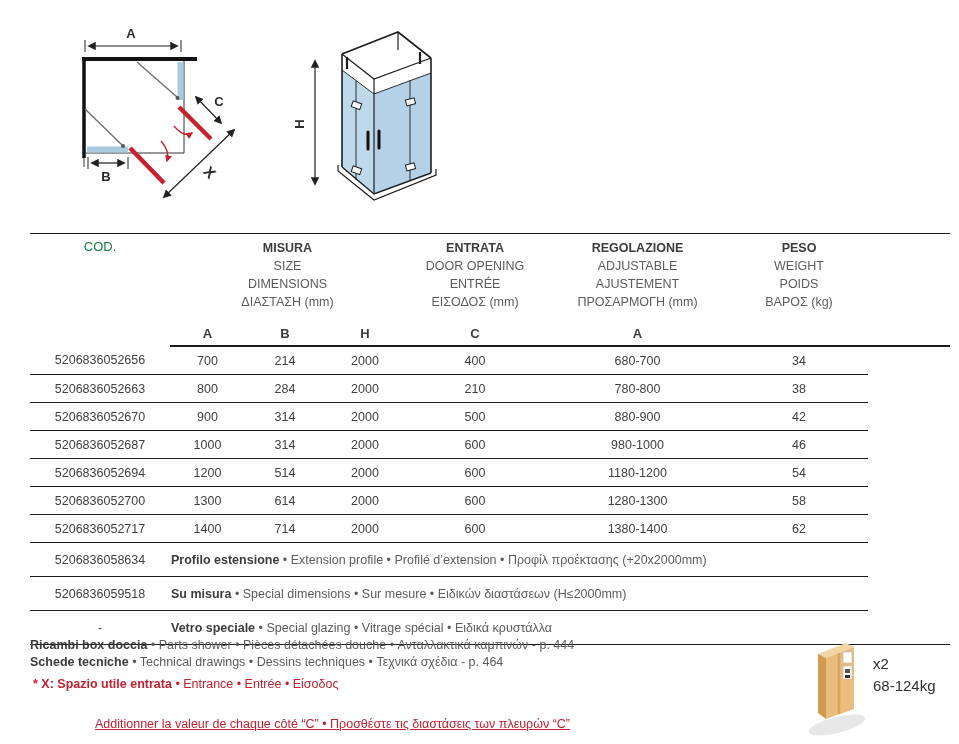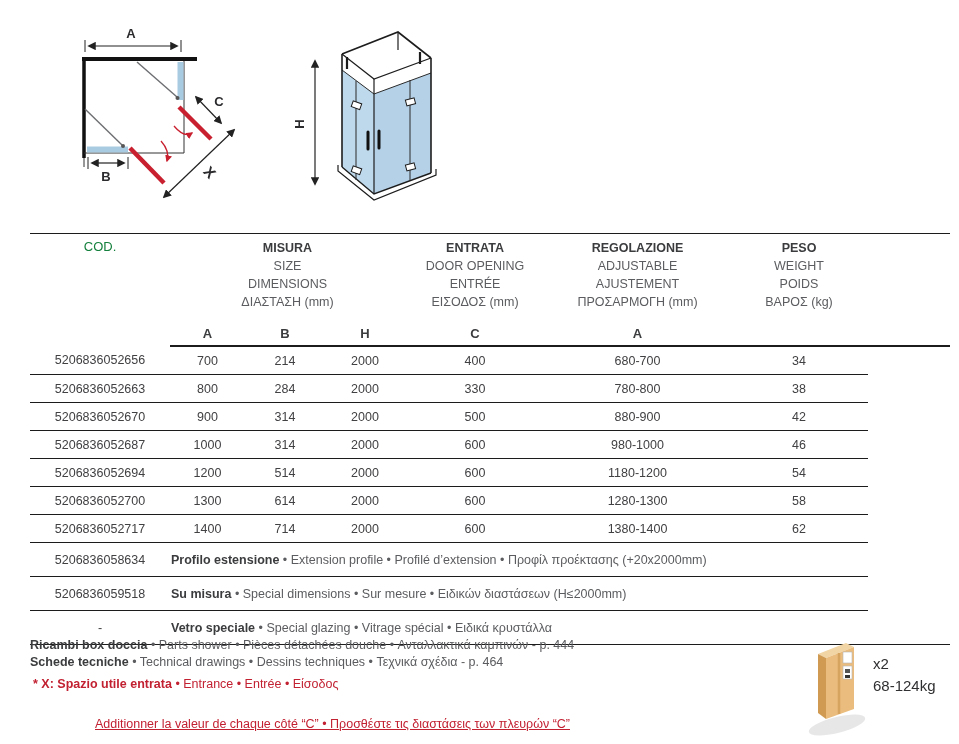--- a/index.html
+++ b/index.html
@@ -188,21 +188,21 @@
         <td>400</td>
         <td>680-700</td>
         <td class="peso">34</td>
         <td class="spacer"></td>
       </tr>
       <tr>
         <td>5206836052663</td>
         <td>800</td>
         <td>284</td>
         <td>2000</td>
-        <td>330</td>
+        <td>210</td>
         <td>780-800</td>
         <td class="peso">38</td>
         <td class="spacer"></td>
       </tr>
       <tr>
         <td>5206836052670</td>
         <td>900</td>
         <td>314</td>
         <td>2000</td>
         <td>500</td>

